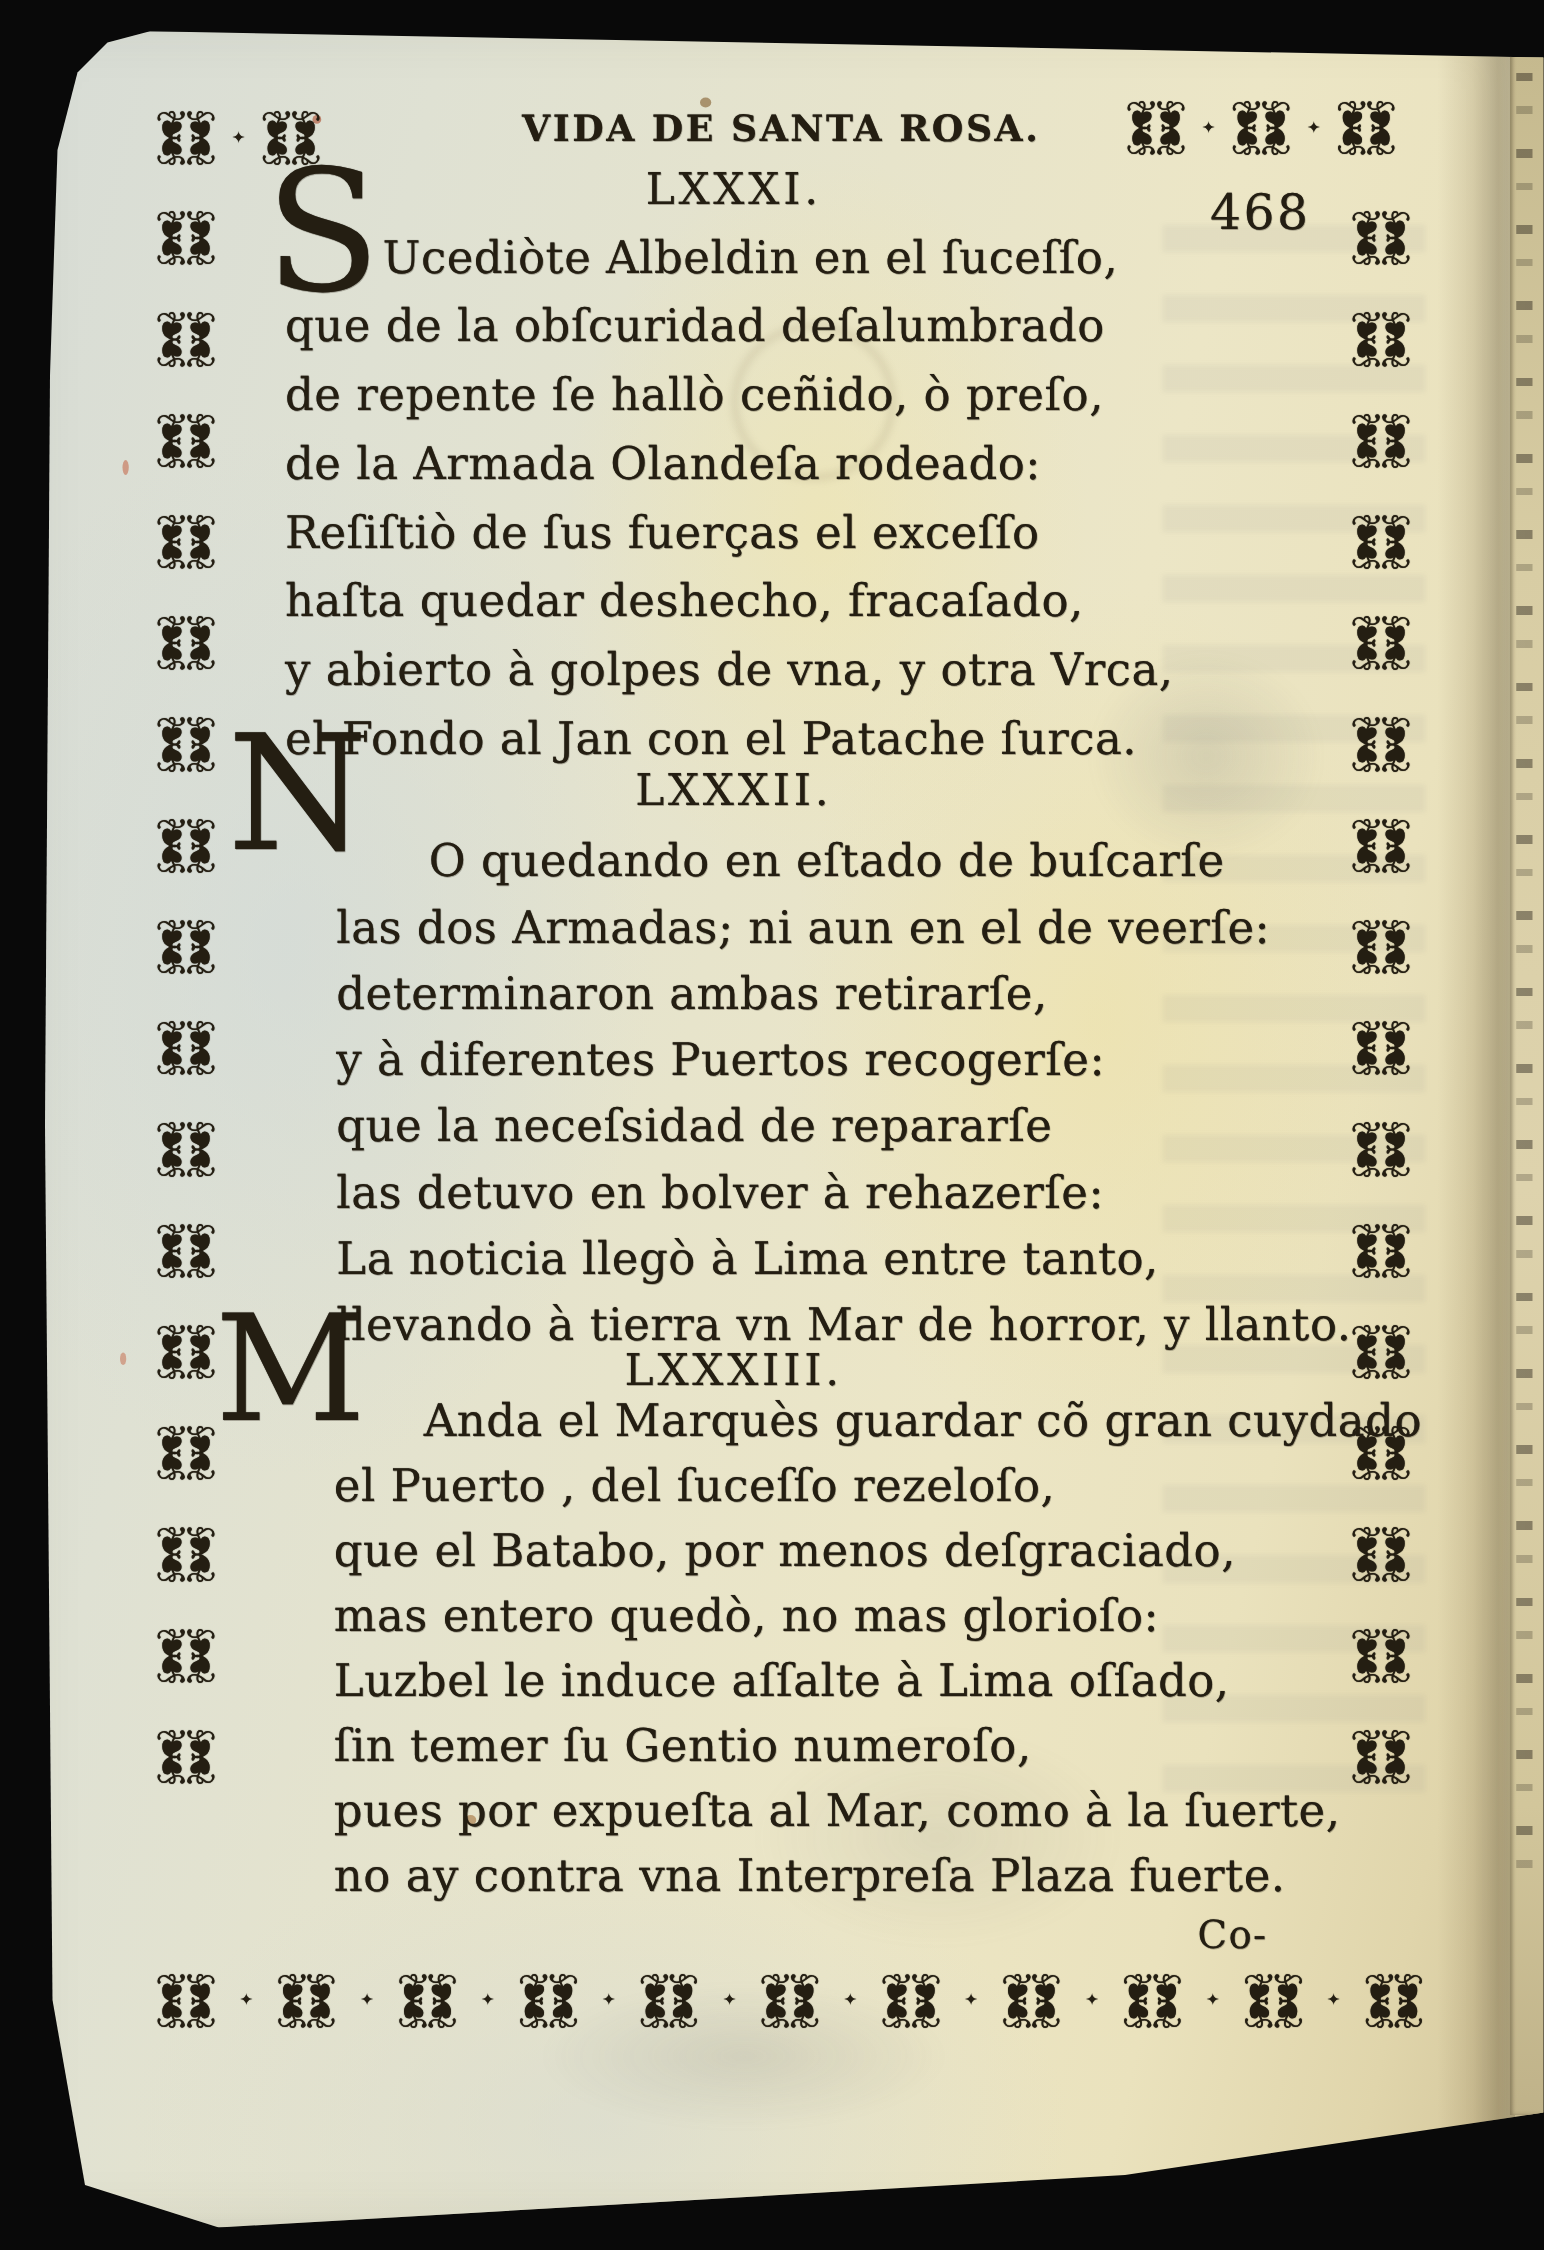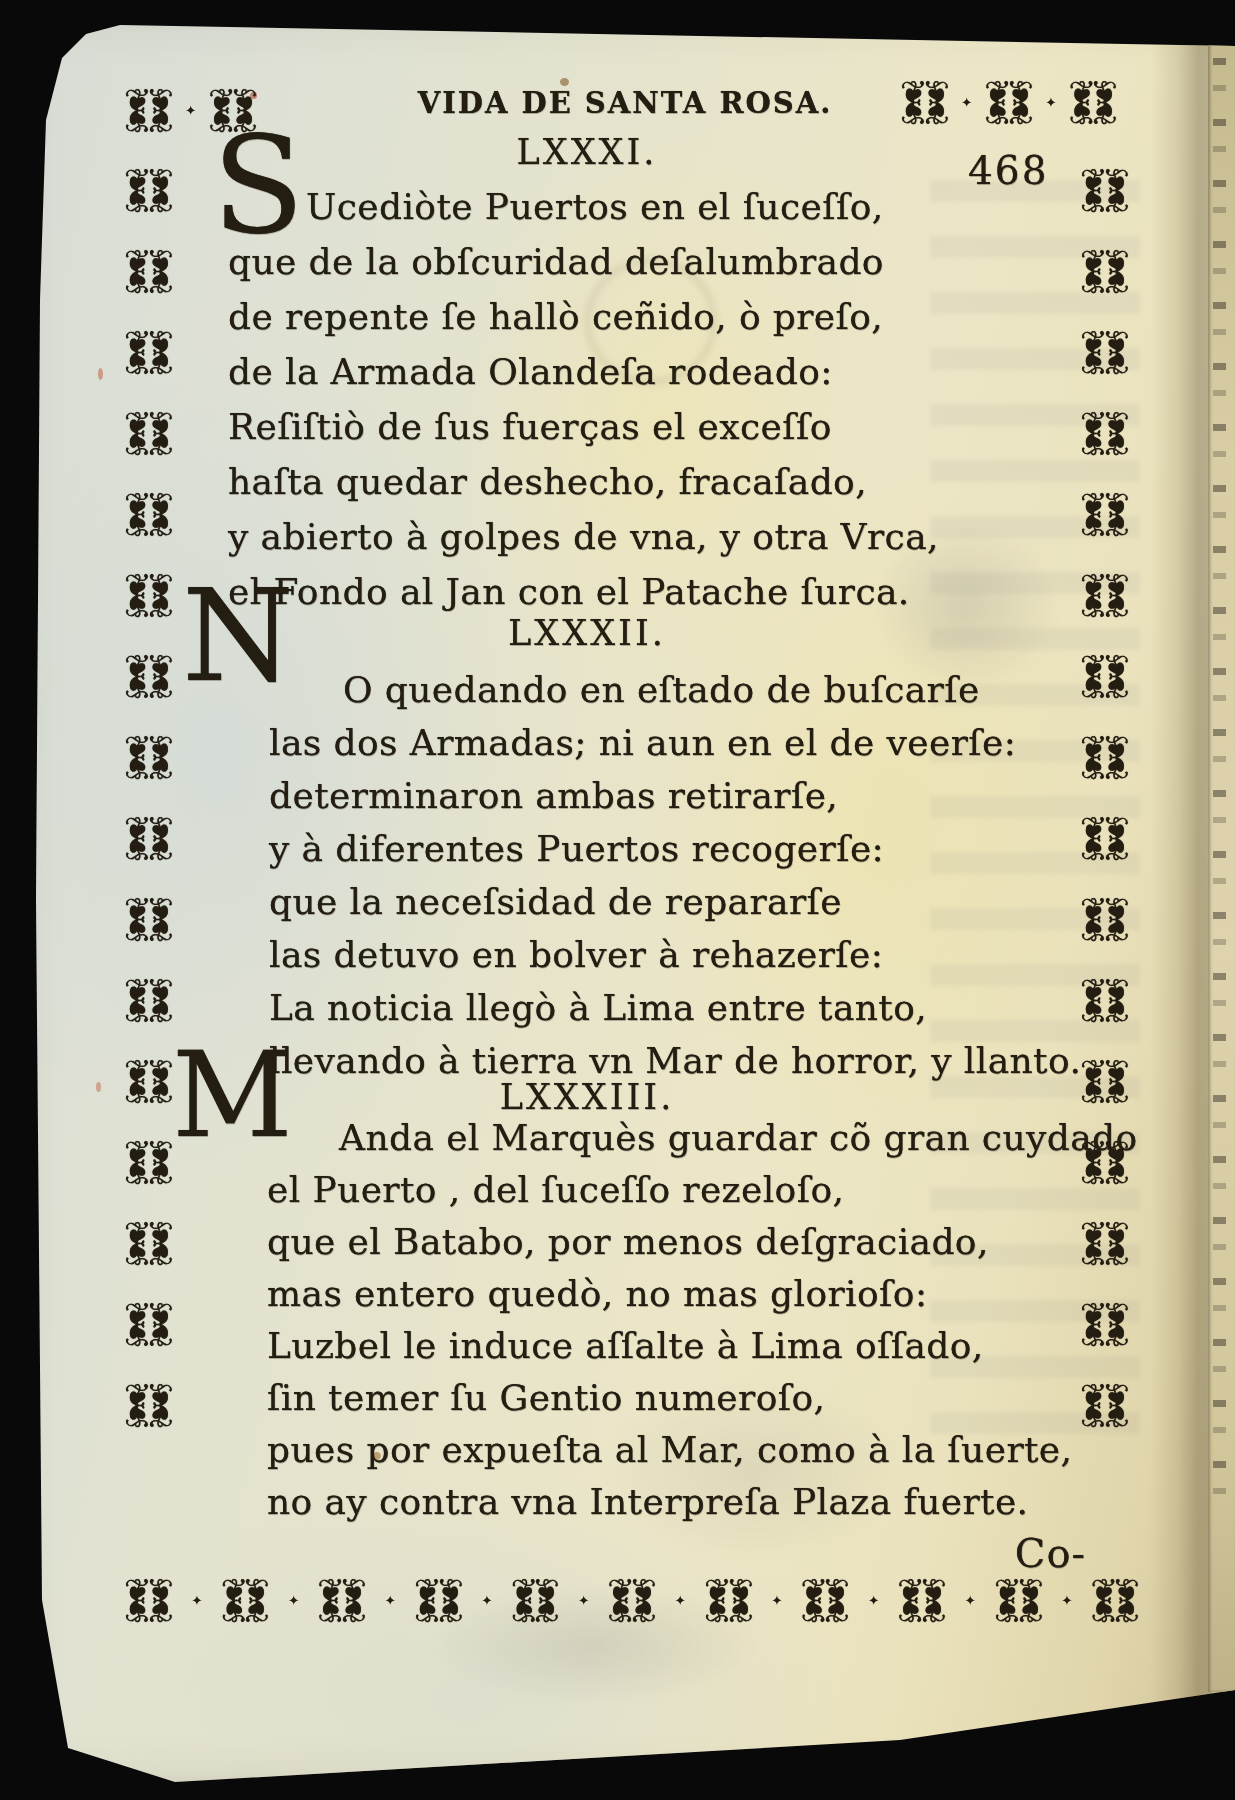--- a/index.html
+++ b/index.html
@@ -59,21 +59,21 @@
   #stanza-1-lines{top:179px;} #stanza-1-lines .vline{line-height:55px;}
   #stanza-2-lines{top:663px;margin-left:41px;} #stanza-2-lines .vline{line-height:53px;}
   #stanza-3-lines{top:1112px;padding-left:39px;} #stanza-3-lines .vline{line-height:52px;}
   #stanza-1-lines .first{text-indent:78px;}
   #stanza-2-lines .first{text-indent:74px;}
   #stanza-3-lines .first{text-indent:72px;}
   .dropcap{position:absolute;line-height:1;font-weight:normal;}
   #cap-1{left:212px;top:118px;font-size:135px;}
   #cap-2{left:182px;top:572px;font-size:128px;}
   #cap-3{left:172px;top:1036px;font-size:118px;}
-  #catchword{position:absolute;left:958px;top:1530px;width:128px;text-align:right;font-size:40px;letter-spacing:1px;}
+  #catchword{position:absolute;left:958px;top:1530px;width:128px;text-align:left;font-size:31px;letter-spacing:1px;}
   
   .orn-col{position:absolute;display:flex;flex-direction:column;align-items:center;gap:36px;}
   #border-left{left:124px;top:168px;}
   #border-right{left:1080px;top:168px;}
   .orn-row{position:absolute;display:flex;flex-direction:row;align-items:center;}
   #border-top-left{left:124px;top:88px;gap:12px;}
   #border-top-right{left:900px;top:80px;gap:12px;}
   #border-bottom{left:124px;top:1578px;width:1016px;justify-content:space-between;}
   .cluster{display:flex;flex-direction:column;align-items:center;filter:blur(0.3px);}
   .cluster .r{display:flex;line-height:26px;}
@@ -604,21 +604,21 @@
           </span>
         </span>
       </div>
 
     <div id="title" class="ink">VIDA DE SANTA ROSA.</div>
     <div id="page-number" class="ink">468</div>
 
     <div id="heading-1" class="stanza-heading ink">LXXXI.</div>
     <div id="cap-1" class="dropcap ink">S</div>
     <div id="stanza-1-lines" class="verse-block">
-      <div class="vline first ink">Ucediòte Puertos en el ſuceſſo,</div>
+      <div class="vline first ink">Ucediòte Albeldin en el ſuceſſo,</div>
       <div class="vline ink">que de la obſcuridad deſalumbrado</div>
       <div class="vline ink">de repente ſe hallò ceñido, ò preſo,</div>
       <div class="vline ink">de la Armada Olandeſa rodeado:</div>
       <div class="vline ink">Reſiſtiò de ſus fuerças el exceſſo</div>
       <div class="vline ink">haſta quedar deshecho, fracaſado,</div>
       <div class="vline ink">y abierto à golpes de vna, y otra Vrca,</div>
       <div class="vline ink">el Fondo al Jan con el Patache ſurca.</div>
     </div>
 
     <div id="heading-2" class="stanza-heading ink">LXXXII.</div>

